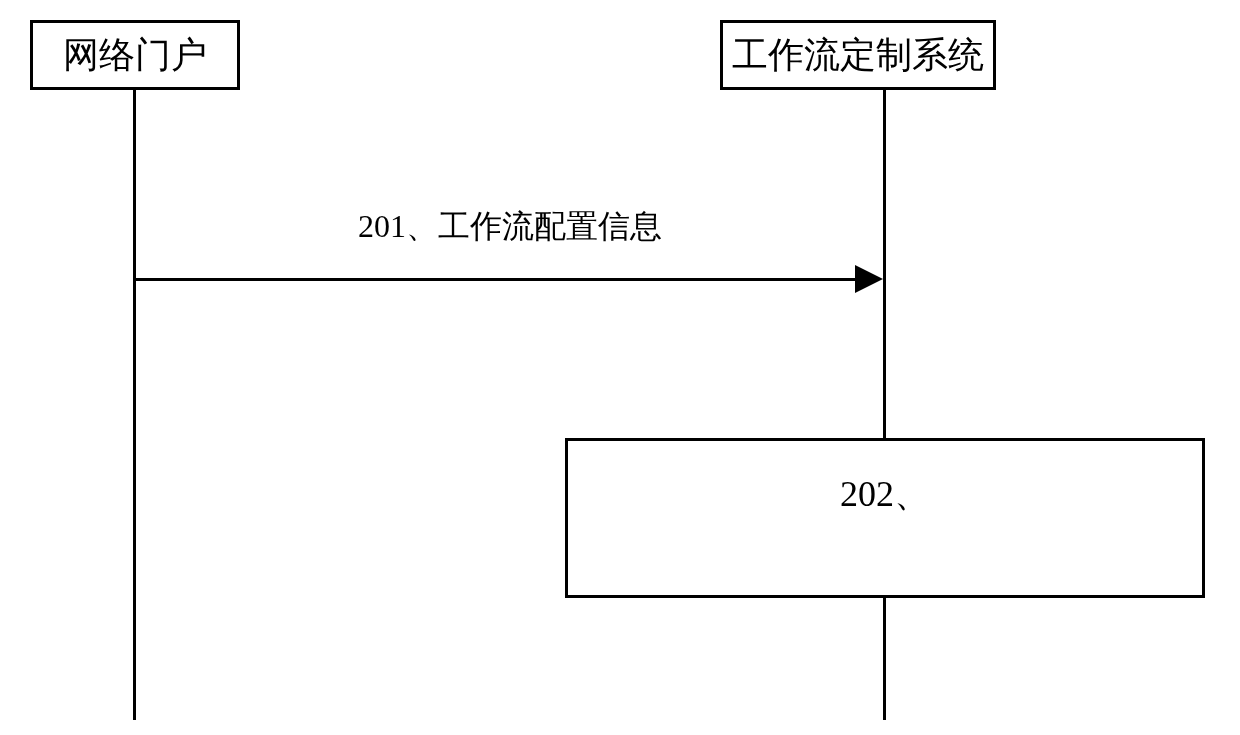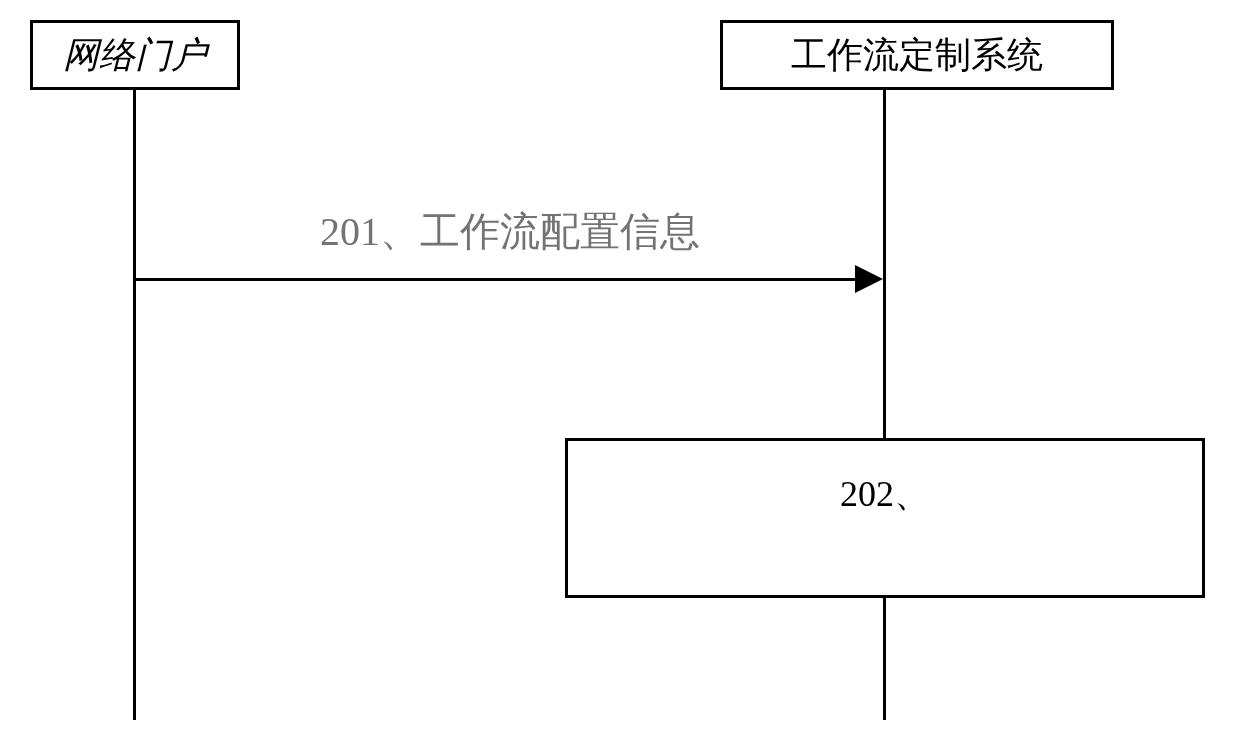--- a/index.html
+++ b/index.html
@@ -40,43 +40,43 @@
   .arrow-right {
     position: absolute;
     width: 0;
     height: 0;
     border-top: 14px solid transparent;
     border-bottom: 14px solid transparent;
     border-left: 28px solid #000;
   }
   .label {
     position: absolute;
-    font-size: 40px;
+    font-size: 32px;
     line-height: 1.35;
     text-align: center;
     white-space: pre;
-    color: #737373;
+    color: #000000;
   }
   .multiline {
     white-space: normal;
     width: 620px;
   }
 </style>
 </head>
 <body>
 
 <div class="canvas">
 
-  <div class="box" style="left:30px; top:20px; width:210px; height:70px;font-style:italic;">
+  <div class="box" style="left:30px; top:20px; width:210px; height:70px;">
     <span>网络门户</span>
   </div>
 
   <div class="lifeline" style="left:133px; top:90px; height:630px;"></div>
 
-  <div class="box" style="left:720px; top:20px; width:394px; height:70px;">
+  <div class="box" style="left:720px; top:20px; width:276px; height:70px;">
     <span>工作流定制系统</span>
   </div>
 
   <div class="lifeline" style="left:883px; top:90px; height:348px;"></div>
 
   <div class="label" style="left:270px; top:205px; width:480px; text-align:center;">201、工作流配置信息</div>
 
   <div class="msg-line" style="left:135px; top:278px; width:720px;"></div>
 
   <div class="arrow-right" style="left:855px; top:265px;"></div>

